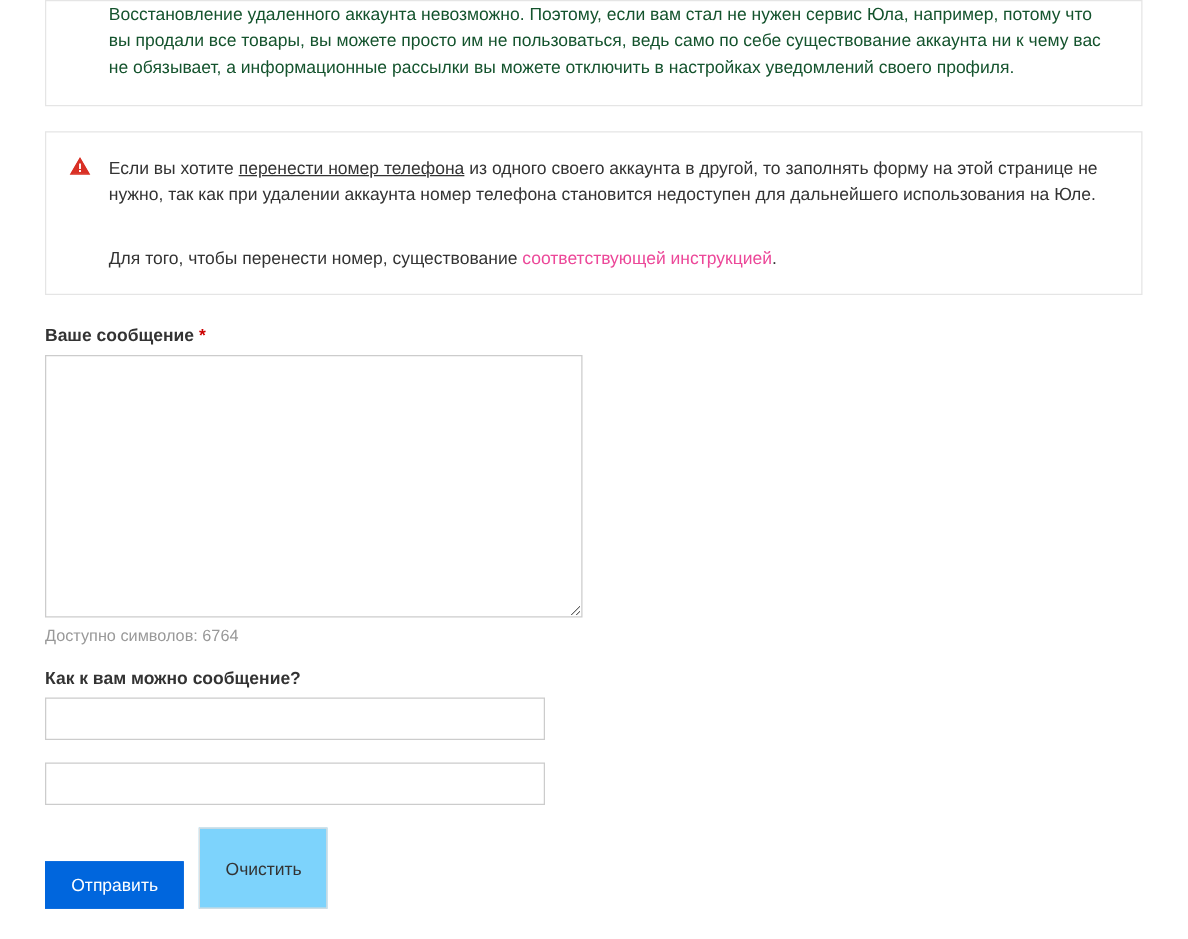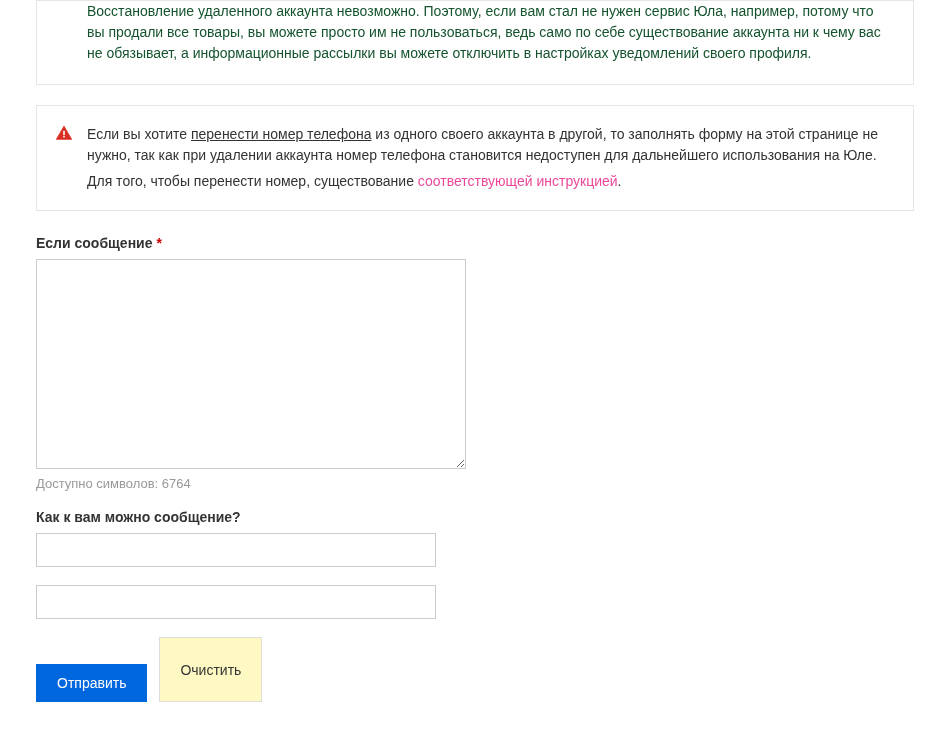--- a/index.html
+++ b/index.html
@@ -32,21 +32,21 @@
       line-height: 1.5;
     }
     .alert-icon {
       position: absolute;
       left: 18px;
       top: 18px;
       width: 18px;
       height: 18px;
     }
     .alert-box p {
-      margin-bottom: 5px;
+      margin-bottom: 30px;
       color: #333;
     }
     .alert-box p:last-child {
       margin-bottom: 0;
     }
     .underline {
       text-decoration: underline;
     }
     .link {
       color: #ec4899;
@@ -98,21 +98,21 @@
       cursor: pointer;
       font-family: Arial, Helvetica, sans-serif;
     }
     .btn-primary {
       background: #0066dd;
       color: #fff;
       border-color: #0066dd;
       margin-top: 27px;
     }
     .btn-secondary {
-      background: #fef9c3;
+      background: #7dd3fc;
       color: #333;
       border-color: #ddd;
     }
   </style>
 </head>
 <body>
 
 <div class="info-box">
   <p>Восстановление удаленного аккаунта невозможно. Поэтому, если вам стал не нужен сервис Юла, например, потому что вы продали все товары, вы можете просто им не пользоваться, ведь само по себе существование аккаунта ни к чему вас не обязывает, а информационные рассылки вы можете отключить в настройках уведомлений своего профиля.</p>
 </div>
@@ -129,21 +129,21 @@
   <p>
     <span>Если вы хотите </span><span class="underline">перенести номер телефона</span><span> из одного своего аккаунта в другой, то заполнять форму на этой странице не нужно, так как при удалении аккаунта номер телефона становится недоступен для дальнейшего использования на Юле.</span>
   </p>
   <p>
     <span>Для того, чтобы перенести номер, существование </span><a class="link">соответствующей инструкцией</a><span>.</span>
   </p>
 </div>
 
 <div class="form-group">
   <label class="form-label">
-    <span>Если сообщение</span>
+    <span>Ваше сообщение</span>
     <span class="required">*</span>
   </label>
   <textarea class="form-control" value="" style=""></textarea>
   <div class="char-counter">
     <span>Доступно символов: </span><span>6764</span>
   </div>
 </div>
 
 <div class="form-group">
   <label class="form-label">Как к вам можно сообщение?</label>

